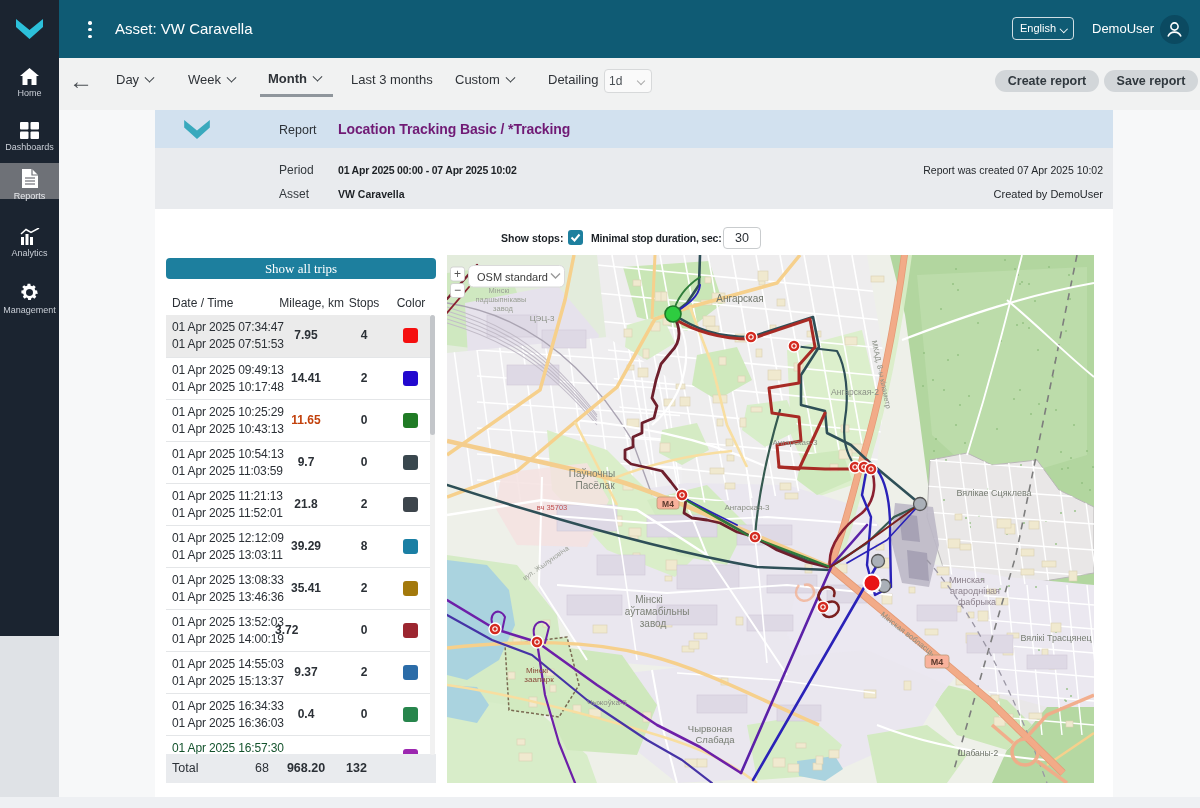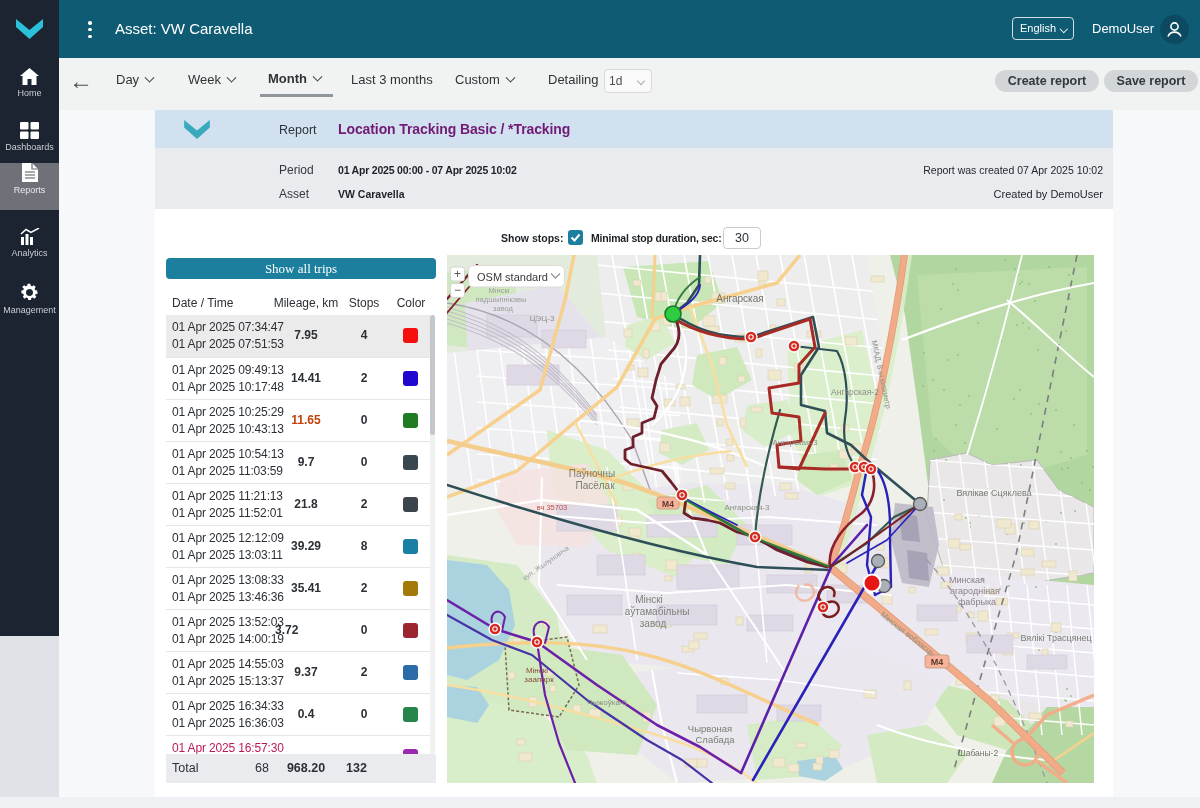--- a/index.html
+++ b/index.html
@@ -93,21 +93,21 @@
   <svg width="19" height="17" viewBox="0 0 19 17">
       <g fill="#fff">
         <rect x="0" y="0" width="8.5" height="7.5" rx="1"></rect>
         <rect x="10.5" y="0" width="8.5" height="7.5" rx="1"></rect>
         <rect x="0" y="9.5" width="8.5" height="7.5" rx="1"></rect>
         <rect x="10.5" y="9.5" width="8.5" height="7.5" rx="1"></rect>
       </g>
     </svg>
   Dashboards
 </div>
-<div class="abs nav-item nav-sel" style="left:0;top:163px;height:47px;z-index:6">
+<div class="abs nav-item nav-sel" style="left:0;top:163px;height:36px;padding-top:6px;z-index:6">
   <svg width="16" height="19" viewBox="0 0 16 19">
       <path d="M0 0 H10 L16 6 V19 H0 Z" fill="#fff"></path>
       <path d="M10 0 L10 6 L16 6" fill="none" stroke="#6e7177" stroke-width="1.2"></path>
       <g stroke="#6e7177" stroke-width="1.2">
         <line x1="3" y1="9" x2="13" y2="9"></line>
         <line x1="3" y1="12" x2="13" y2="12"></line>
         <line x1="3" y1="15" x2="13" y2="15"></line>
       </g>
     </svg>
   Reports
@@ -153,21 +153,21 @@
 <div class="abs" style="left:568px;top:230px;width:15px;height:15px;background:#1d7f9e;border-radius:3px">
   <svg width="15" height="15" viewBox="0 0 15 15">
       <path d="M3.5 7.5 L6.5 10.5 L11.5 4.5" fill="none" stroke="#fff" stroke-width="2"></path>
     </svg>
 </div>
 <div class="abs" style="left:591px;top:232px;font-size:10.5px;font-weight:bold;letter-spacing:-0.2px;color:#1c2126">Minimal stop duration, sec:</div>
 <div class="abs" style="left:723px;top:227px;width:38px;height:22px;border:1px solid #c9ccce;border-radius:4px;font-size:12.5px;color:#2b3036;text-align:center;line-height:20px">30</div>
 
 <div class="abs show-trips" style="left:166px;top:258px">Show all trips</div>
 <div class="abs" style="left:172px;top:296px;font-size:12px;color:#2b3036">Date / Time</div>
-<div class="abs" style="left:268px;top:296px;width:76px;text-align:center;font-size:12px;color:#2b3036;white-space:nowrap">Mileage, km</div>
+<div class="abs" style="left:268px;top:296px;width:76px;text-align:right;font-size:12px;color:#2b3036;white-space:nowrap">Mileage, km</div>
 <div class="abs" style="left:346px;top:296px;width:36px;text-align:center;font-size:12px;color:#2b3036">Stops</div>
 <div class="abs" style="left:392px;top:296px;width:38px;text-align:center;font-size:12px;color:#2b3036">Color</div>
 
 <div class="abs" style="left:166px;top:315px;width:264px;height:42px;background:#ebebeb;overflow:hidden">
     <span style="position:absolute;left:6px;top:4px;font-size:12px;letter-spacing:-0.15px;color:#2b3036;line-height:17px">01 Apr 2025 07:34:47<br>01 Apr 2025 07:51:53</span>
     <span style="position:absolute;left:109px;width:62px;top:13px;text-align:center;font-size:12px;font-weight:bold;color:#2b3036">7.95</span>
     <span style="position:absolute;left:180px;width:36px;top:13px;text-align:center;font-size:12px;font-weight:bold;color:#2b3036">4</span>
     <div style="position:absolute;left:237px;top:13px;width:15px;height:15px;border-radius:3px;background:#f50f0f"></div>
   </div>
 <div class="abs" style="left:166px;top:357px;width:264px;height:42px;border-top:1px solid #e4e6e8;overflow:hidden">
@@ -218,21 +218,21 @@
     <span style="position:absolute;left:180px;width:36px;top:13px;text-align:center;font-size:12px;font-weight:bold;color:#2b3036">2</span>
     <div style="position:absolute;left:237px;top:13px;width:15px;height:15px;border-radius:3px;background:#2b6ca8"></div>
   </div>
 <div class="abs" style="left:166px;top:693px;width:264px;height:42px;border-top:1px solid #e4e6e8;overflow:hidden">
     <span style="position:absolute;left:6px;top:4px;font-size:12px;letter-spacing:-0.15px;color:#2b3036;line-height:17px">01 Apr 2025 16:34:33<br>01 Apr 2025 16:36:03</span>
     <span style="position:absolute;left:109px;width:62px;top:13px;text-align:center;font-size:12px;font-weight:bold;color:#2b3036">0.4</span>
     <span style="position:absolute;left:180px;width:36px;top:13px;text-align:center;font-size:12px;font-weight:bold;color:#2b3036">0</span>
     <div style="position:absolute;left:237px;top:13px;width:15px;height:15px;border-radius:3px;background:#27854c"></div>
   </div>
 <div class="abs" style="left:166px;top:735px;width:264px;height:39px;border-top:1px solid #e4e6e8;overflow:hidden">
-    <span style="position:absolute;left:6px;top:4px;font-size:12px;letter-spacing:-0.15px;color:#be185d;line-height:17px">01 Apr 2025 16:57:30<br></span>
+    <span style="position:absolute;left:6px;top:4px;font-size:12px;letter-spacing:-0.15px;color:#14532d;line-height:17px">01 Apr 2025 16:57:30<br></span>
     <div style="position:absolute;left:237px;top:13px;width:15px;height:15px;border-radius:3px;background:#9c27b0"></div>
   </div>
 
 <div class="abs" style="left:166px;top:754px;width:270px;height:29px;background:#e9ebee;font-size:12.5px;color:#2b3036;line-height:29px">
   <span style="position:absolute;left:6px">Total</span>
   <span style="position:absolute;left:80px;width:32px;text-align:center">68</span>
   <span style="position:absolute;left:109px;width:62px;text-align:center;font-weight:bold">968.20</span>
   <span style="position:absolute;left:180px;width:36px;font-weight:bold">132</span>
 </div>
 <div class="abs" style="left:430px;top:315px;width:5px;height:440px;background:#f1f1f1;border-radius:3px"></div>

